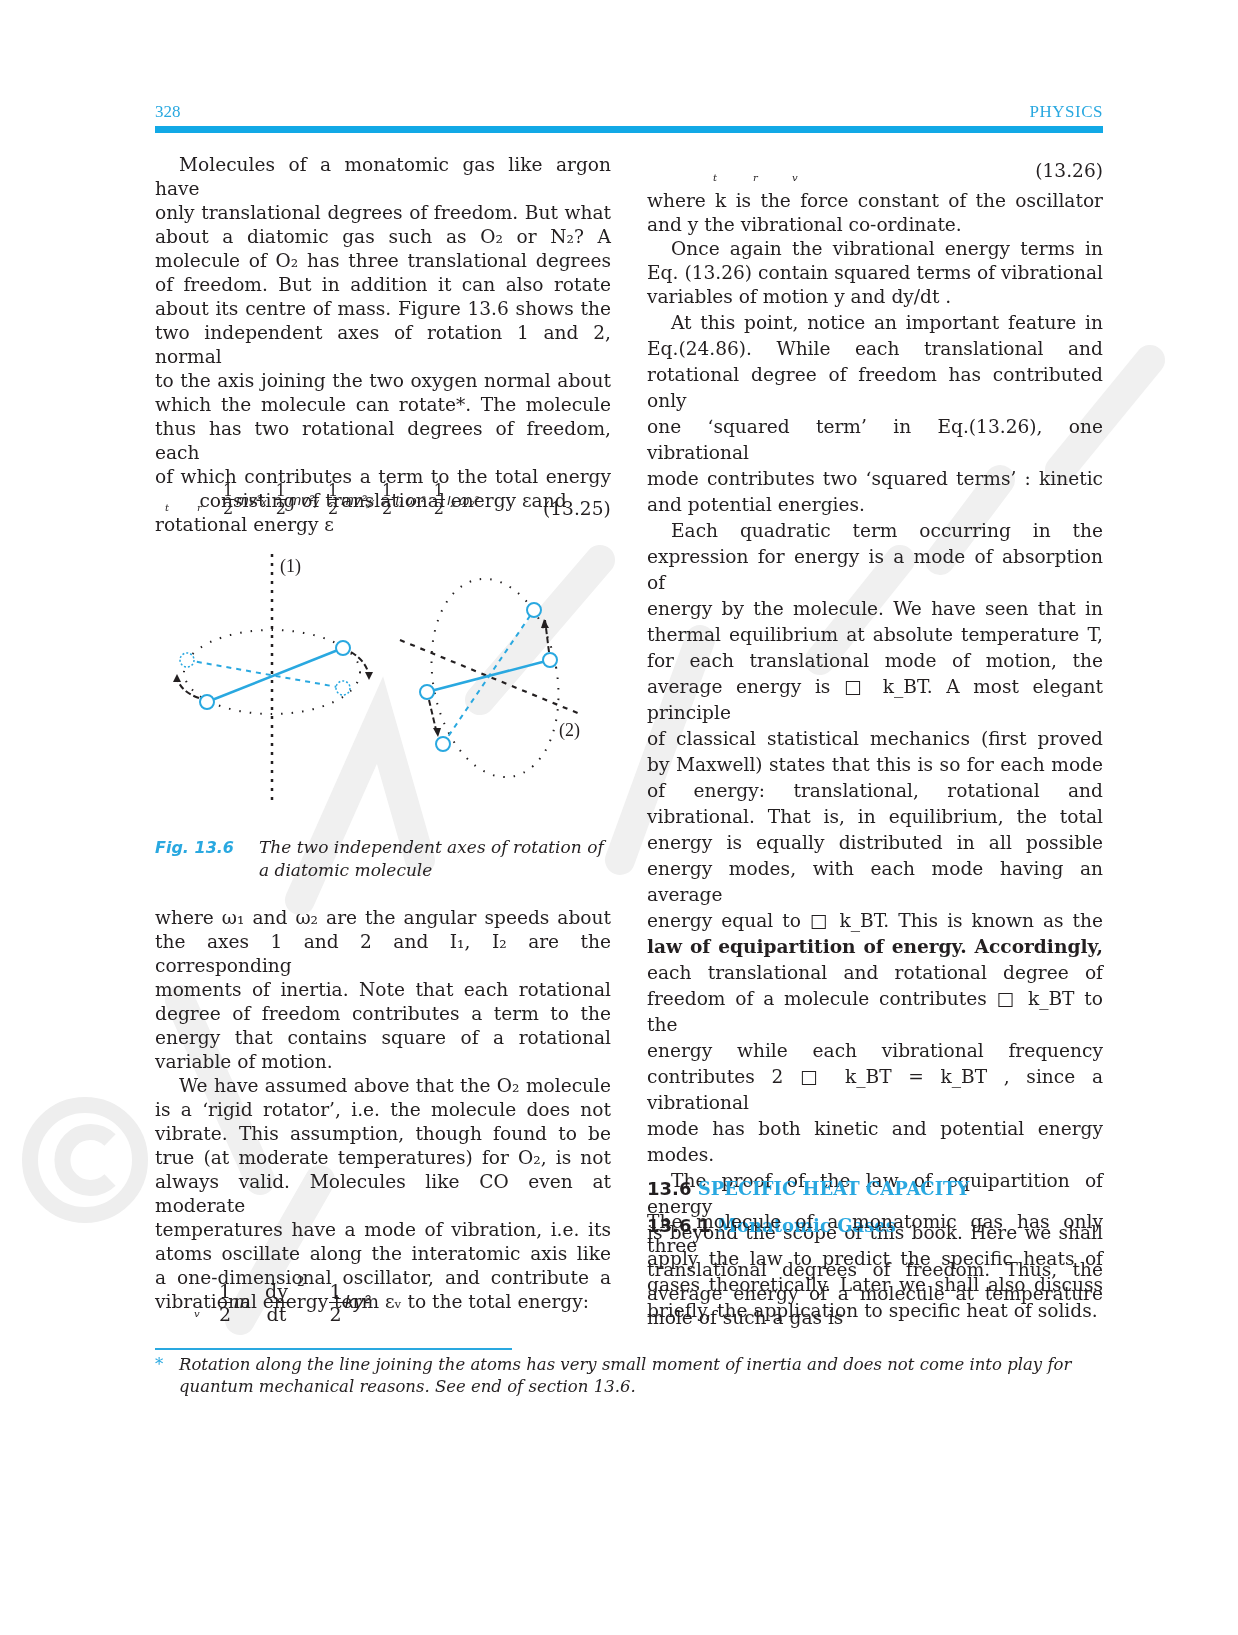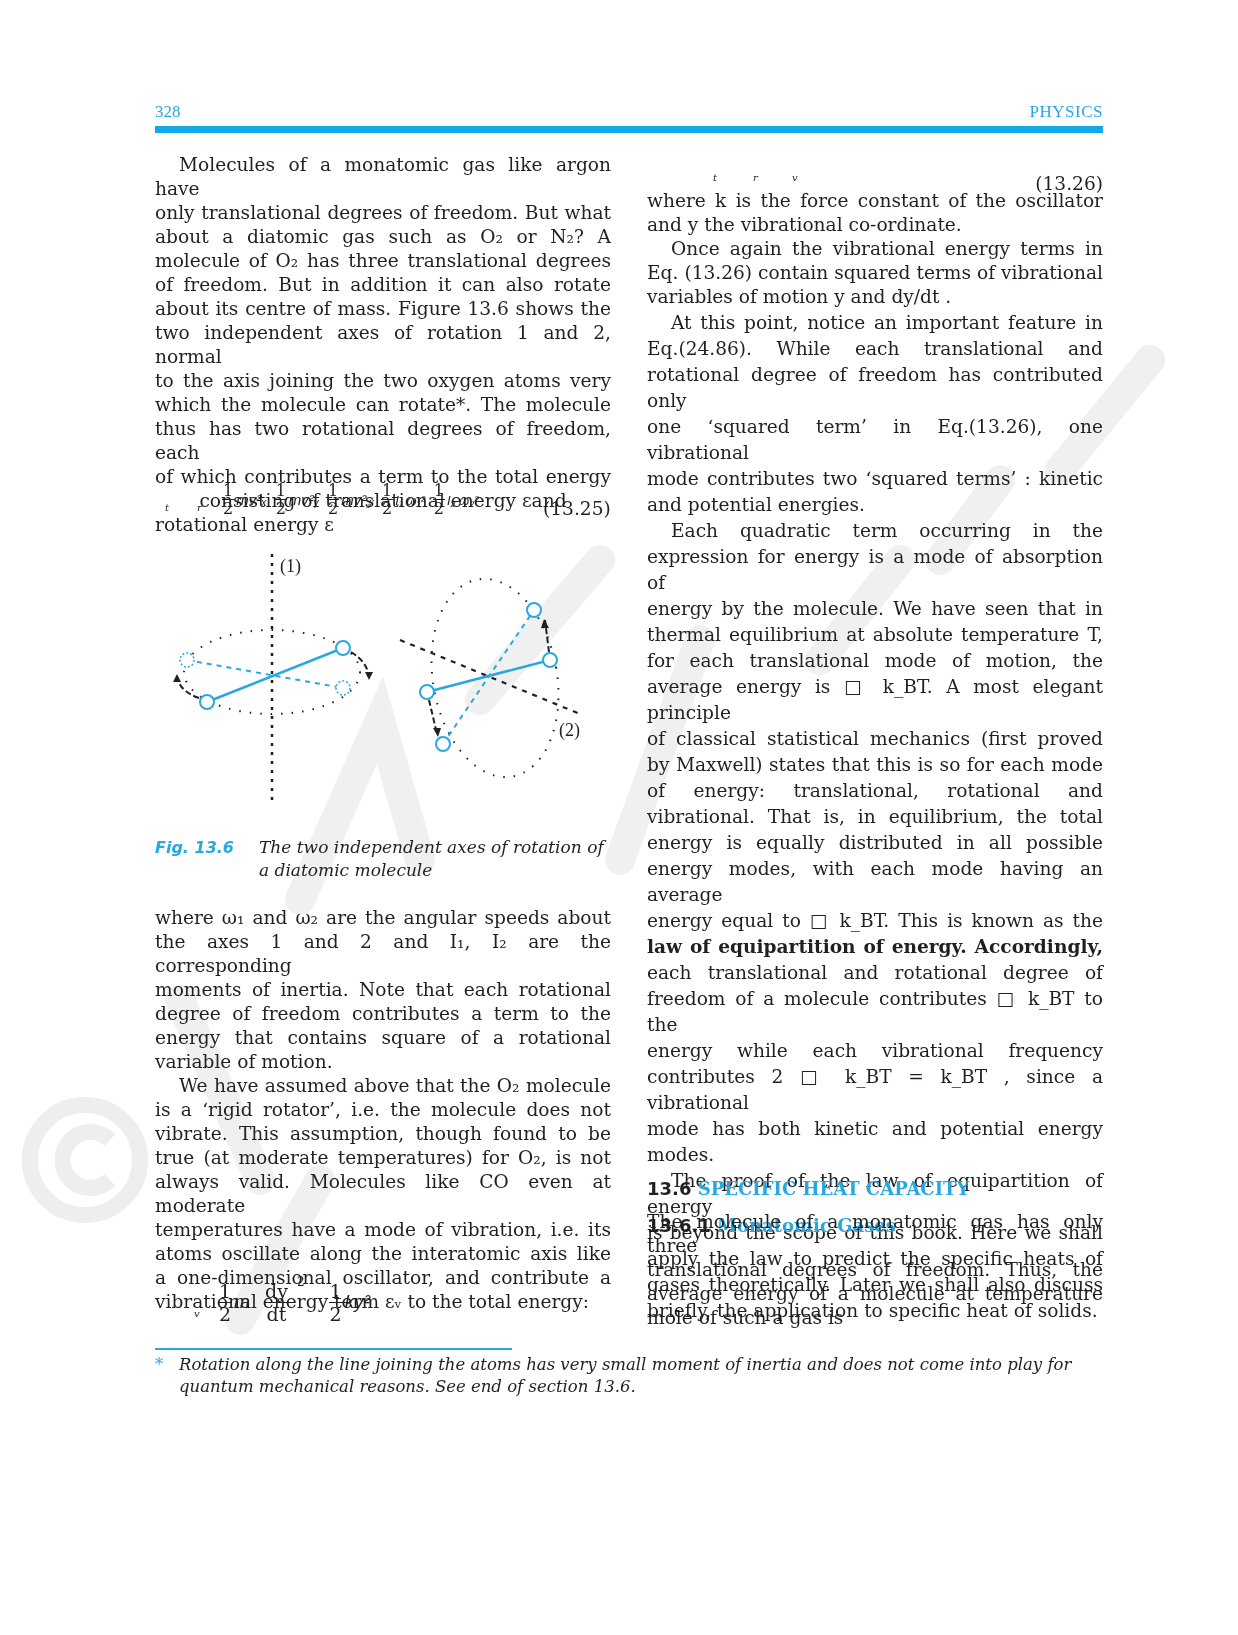--- a/index.html
+++ b/index.html
@@ -64,21 +64,21 @@
 <div class="rule"></div>
 
 <div class="col left" style="top:153px;">
   <div class="p ind j">Molecules of a monatomic gas like argon have</div>
   <div class="p j">only translational degrees of freedom. But what</div>
   <div class="p j">about a diatomic gas such as O₂ or N₂? A</div>
   <div class="p j">molecule of O₂ has three translational degrees</div>
   <div class="p j">of freedom. But in addition it can also rotate</div>
   <div class="p j">about its centre of mass. Figure 13.6 shows the</div>
   <div class="p j">two independent axes of rotation 1 and 2, normal</div>
-  <div class="p j">to the axis joining the two oxygen atoms very</div>
+  <div class="p j">to the axis joining the two oxygen normal about</div>
   <div class="p j">which the molecule can rotate*. The molecule</div>
   <div class="p j">thus has two rotational degrees of freedom, each</div>
   <div class="p j">of which contributes a term to the total energy</div>
   <div class="p" style="display:flex;justify-content:center;">
     <span>consisting of translational energy ε</span>
     <span>and</span>
   </div>
   <div class="p">rotational energy ε</div>
 </div>
 
@@ -157,21 +157,21 @@
     <span class="frac" style="margin-left:8px"><span class="num" style="font-size:19px;line-height:22px">dy</span><span style="font-size:19px;line-height:22px">dt</span></span>
     <sup style="font-size:12px; vertical-align:22px">2</sup>
     <span class="frac" style="margin-left:18px"><span class="num" style="font-size:19px;line-height:22px">1</span><span style="font-size:19px;line-height:22px">2</span></span><i class="m">ky²</i>
   </div>
 </div>
 
 <div class="eq" style="left:647px; top:160px; width:456px; height:26px;">
   <span class="tiny" style="left:66px; top:12px;">t</span>
   <span class="tiny" style="left:106px; top:12px;">r</span>
   <span class="tiny" style="left:145px; top:12px;">v</span>
-  <span class="eqno" style="right:0; top:0;margin-top:13px;">(13.26)</span>
+  <span class="eqno" style="right:0; top:0;">(13.26)</span>
 </div>
 
 <div class="col right" style="top:189px;">
   <div class="p j">where k is the force constant of the oscillator</div>
   <div class="p">and y the vibrational co-ordinate.</div>
   <div class="p ind j">Once again the vibrational energy terms in</div>
   <div class="p j">Eq. (13.26) contain squared terms of vibrational</div>
   <div class="p">variables of motion y and dy/dt .</div>
 </div>
 

